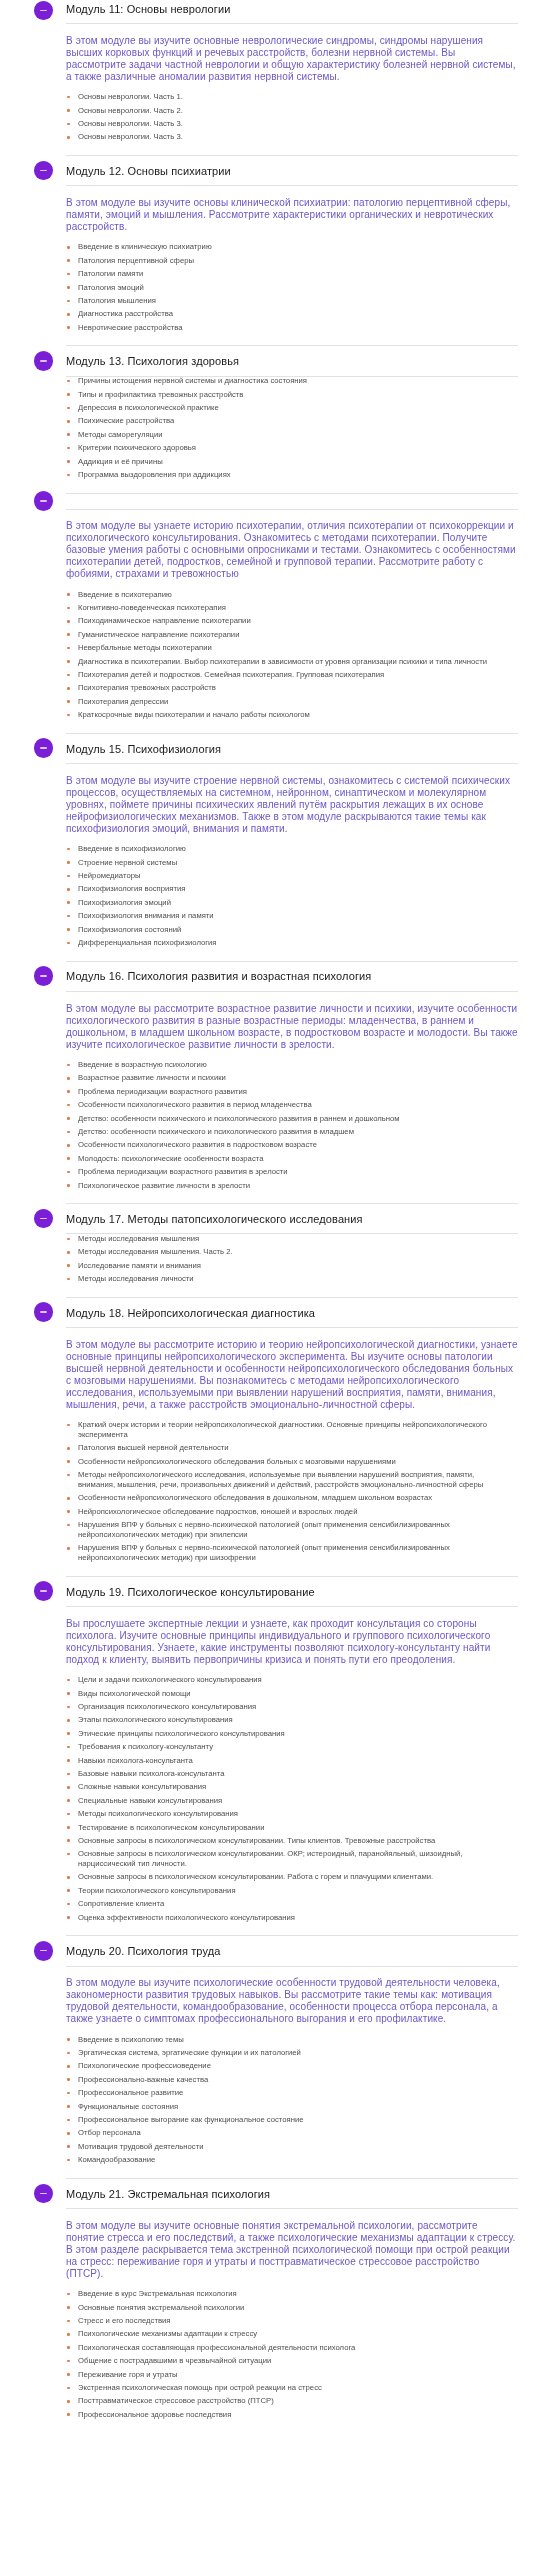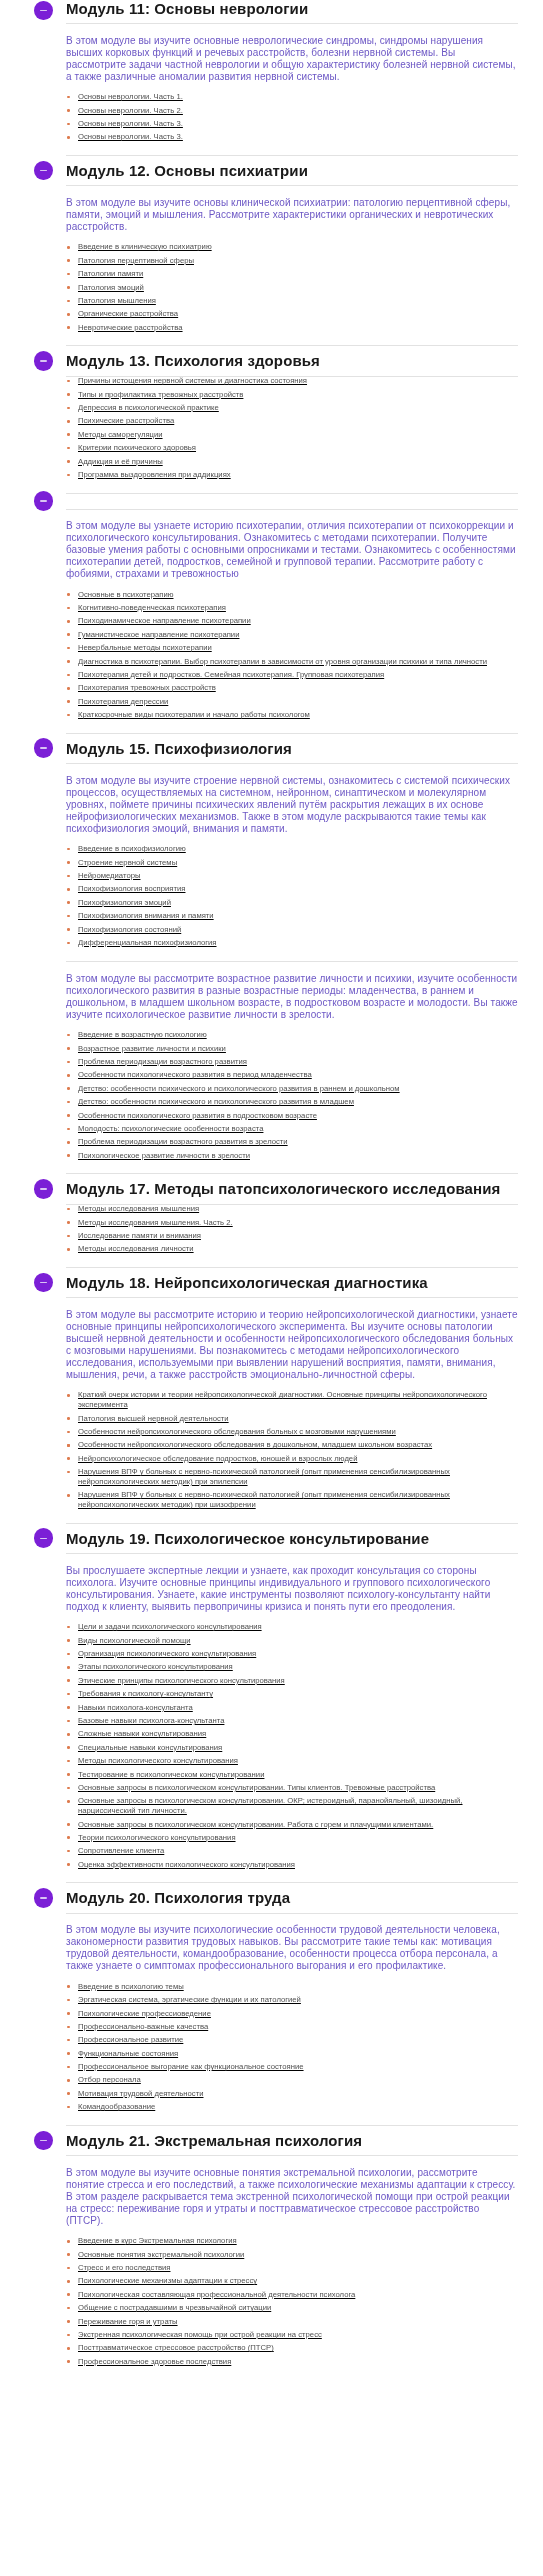--- a/index.html
+++ b/index.html
@@ -17,30 +17,30 @@
     width:19px; height:19.6px; border-radius:50%;
     background:var(--badge,#7b1fd6);
     display:flex; align-items:center; justify-content:center;
   }
   .module:first-child .badge { margin-top:-10.8px; }
   .minus-bar {
     display:block; width:6.7px; height:1.5px; border-radius:1px;
     background:var(--badge-glyph,#d9c4f3);
   }
   .module-title {
-    font-size:15px; line-height:14.4px; font-weight:700;
+    font-size:11px; line-height:14.4px; font-weight:400;
     color:var(--title,#1a1a1a); letter-spacing:0.1px;
   }
   .rule { height:0.5px; background:var(--divider,#e2e2e2); }
   .module-desc {
     margin:11.3px 0 9.3px; max-width:454px;
     font-size:10px; line-height:12px; letter-spacing:0.1px;
     color:var(--desc,#6d58c5);
   }
-  .module-topics { list-style:none; padding:0 0 9.3px 0;text-decoration:underline; }
+  .module-topics { list-style:none; padding:0 0 9.3px 0; }
   .module-topics li {
     position:relative; padding-left:12px; margin-bottom:3.6px;
     max-width:443px; font-size:7.7px; line-height:9.8px;
     color:var(--topic,#4f4f4f);
   }
   .bullet-dot {
     position:absolute; left:1px; top:3.6px; width:2.6px; height:2.6px;
     border-radius:50%; background:var(--bullet,#de7b4e);
   }
 </style>
@@ -75,21 +75,21 @@
       <h3 class="module-title">Модуль 12. Основы психиатрии</h3>
     </div>
     <div class="rule"></div>
     <p class="module-desc">В этом модуле вы изучите основы клинической психиатрии: патологию перцептивной сферы, памяти, эмоций и мышления. Рассмотрите характеристики органических и невротических расстройств.</p>
     <ul class="module-topics">
           <li><span class="bullet-dot"></span><span>Введение в клиническую психиатрию</span></li>
           <li><span class="bullet-dot"></span><span>Патология перцептивной сферы</span></li>
           <li><span class="bullet-dot"></span><span>Патологии памяти</span></li>
           <li><span class="bullet-dot"></span><span>Патология эмоций</span></li>
           <li><span class="bullet-dot"></span><span>Патология мышления</span></li>
-          <li><span class="bullet-dot"></span><span>Органические расстройства</span></li>
+          <li><span class="bullet-dot"></span><span>Диагностика расстройства</span></li>
           <li><span class="bullet-dot"></span><span>Невротические расстройства</span></li>
         </ul>
     <div class="rule"></div>
   </section>
 
   <section class="module">
     <div class="module-header">
       <span class="badge">
         <span class="minus-bar"></span>
       </span>
@@ -111,21 +111,21 @@
 
   <section class="module">
     <div class="module-header">
       <span class="badge">
         <span class="minus-bar"></span>
       </span>
     </div>
     <div class="rule"></div>
     <p class="module-desc">В этом модуле вы узнаете историю психотерапии, отличия психотерапии от психокоррекции и психологического консультирования. Ознакомитесь с методами психотерапии. Получите базовые умения работы с основными опросниками и тестами. Ознакомитесь с особенностями психотерапии детей, подростков, семейной и групповой терапии. Рассмотрите работу с фобиями, страхами и тревожностью</p>
     <ul class="module-topics">
-          <li><span class="bullet-dot"></span><span>Основные в психотерапию</span></li>
+          <li><span class="bullet-dot"></span><span>Введение в психотерапию</span></li>
           <li><span class="bullet-dot"></span><span>Когнитивно-поведенческая психотерапия</span></li>
           <li><span class="bullet-dot"></span><span>Психодинамическое направление психотерапии</span></li>
           <li><span class="bullet-dot"></span><span>Гуманистическое направление психотерапии</span></li>
           <li><span class="bullet-dot"></span><span>Невербальные методы психотерапии</span></li>
           <li><span class="bullet-dot"></span><span>Диагностика в психотерапии. Выбор психотерапии в зависимости от уровня организации психики и типа личности</span></li>
           <li><span class="bullet-dot"></span><span>Психотерапия детей и подростков. Семейная психотерапия. Групповая психотерапия</span></li>
           <li><span class="bullet-dot"></span><span>Психотерапия тревожных расстройств</span></li>
           <li><span class="bullet-dot"></span><span>Психотерапия депрессии</span></li>
           <li><span class="bullet-dot"></span><span>Краткосрочные виды психотерапии и начало работы психологом</span></li>
         </ul>
@@ -148,20 +148,26 @@
           <li><span class="bullet-dot"></span><span>Психофизиология восприятия</span></li>
           <li><span class="bullet-dot"></span><span>Психофизиология эмоций</span></li>
           <li><span class="bullet-dot"></span><span>Психофизиология внимания и памяти</span></li>
           <li><span class="bullet-dot"></span><span>Психофизиология состояний</span></li>
           <li><span class="bullet-dot"></span><span>Дифференциальная психофизиология</span></li>
         </ul>
     <div class="rule"></div>
   </section>
 
   <section class="module">
+    <div class="module-header">
+      <span class="badge">
+        <span class="minus-bar"></span>
+      </span>
+      <h3 class="module-title">Модуль 16. Психология развития и возрастная психология</h3>
+    </div>
     <div class="rule"></div>
     <p class="module-desc">В этом модуле вы рассмотрите возрастное развитие личности и психики, изучите особенности психологического развития в разные возрастные периоды: младенчества, в раннем и дошкольном, в младшем школьном возрасте, в подростковом возрасте и молодости. Вы также изучите психологическое развитие личности в зрелости.</p>
     <ul class="module-topics">
           <li><span class="bullet-dot"></span><span>Введение в возрастную психологию</span></li>
           <li><span class="bullet-dot"></span><span>Возрастное развитие личности и психики</span></li>
           <li><span class="bullet-dot"></span><span>Проблема периодизации возрастного развития</span></li>
           <li><span class="bullet-dot"></span><span>Особенности психологического развития в период младенчества</span></li>
           <li><span class="bullet-dot"></span><span>Детство: особенности психического и психологического развития в раннем и дошкольном</span></li>
           <li><span class="bullet-dot"></span><span>Детство: особенности психического и психологического развития в младшем</span></li>
           <li><span class="bullet-dot"></span><span>Особенности психологического развития в подростковом возрасте</span></li>
@@ -195,21 +201,21 @@
         <span class="minus-bar"></span>
       </span>
       <h3 class="module-title">Модуль 18. Нейропсихологическая диагностика</h3>
     </div>
     <div class="rule"></div>
     <p class="module-desc">В этом модуле вы рассмотрите историю и теорию нейропсихологической диагностики, узнаете основные принципы нейропсихологического эксперимента. Вы изучите основы патологии высшей нервной деятельности и особенности нейропсихологического обследования больных с мозговыми нарушениями. Вы познакомитесь с методами нейропсихологического исследования, используемыми при выявлении нарушений восприятия, памяти, внимания, мышления, речи, а также расстройств эмоционально-личностной сферы.</p>
     <ul class="module-topics">
           <li><span class="bullet-dot"></span><span>Краткий очерк истории и теории нейропсихологической диагностики. Основные принципы нейропсихологического эксперимента</span></li>
           <li><span class="bullet-dot"></span><span>Патология высшей нервной деятельности</span></li>
           <li><span class="bullet-dot"></span><span>Особенности нейропсихологического обследования больных с мозговыми нарушениями</span></li>
-          <li><span class="bullet-dot"></span></li>
+          <li><span class="bullet-dot"></span><span>Методы нейропсихологического исследования, используемые при выявлении нарушений восприятия, памяти, внимания, мышления, речи, произвольных движений и действий, расстройств эмоционально-личностной сферы</span></li>
           <li><span class="bullet-dot"></span><span>Особенности нейропсихологического обследования в дошкольном, младшем школьном возрастах</span></li>
           <li><span class="bullet-dot"></span><span>Нейропсихологическое обследование подростков, юношей и взрослых людей</span></li>
           <li><span class="bullet-dot"></span><span>Нарушения ВПФ у больных с нервно-психической патологией (опыт применения сенсибилизированных нейропсихологических методик) при эпилепсии</span></li>
           <li><span class="bullet-dot"></span><span>Нарушения ВПФ у больных с нервно-психической патологией (опыт применения сенсибилизированных нейропсихологических методик) при шизофрении</span></li>
         </ul>
     <div class="rule"></div>
   </section>
 
   <section class="module">
     <div class="module-header">

